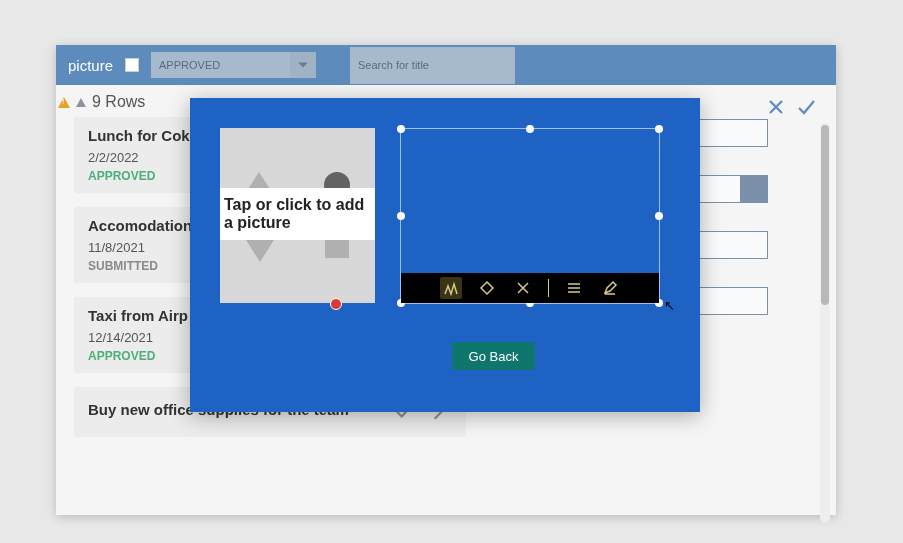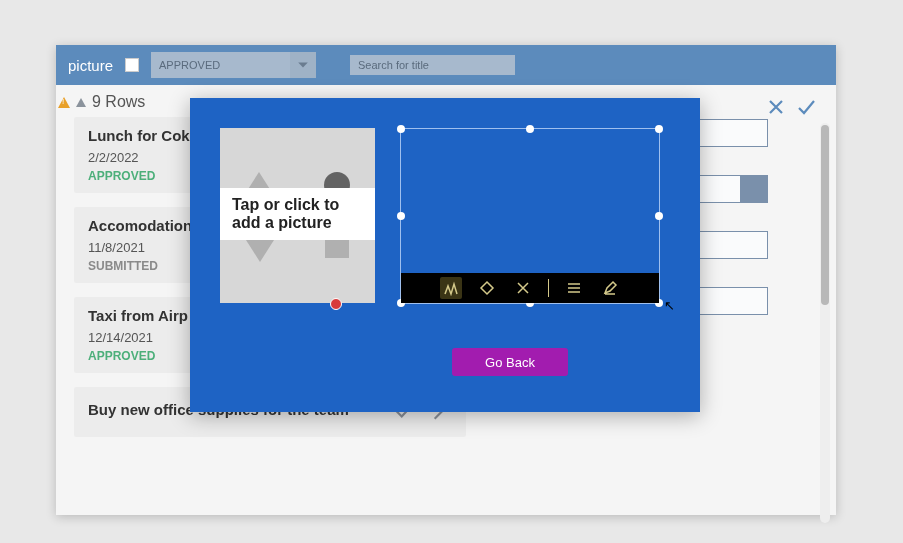--- a/index.html
+++ b/index.html
@@ -18,21 +18,21 @@
   .select-approved {
     background: #a7b9cd; height: 26px; width: 165px; display: flex; align-items: center;
     padding: 0 8px; color: #5a6b7d; font-size: 11px; position: relative;
   }
   .select-caret {
     position: absolute; right: 0; top: 0; width: 26px; height: 26px; background: #9fb2c6;
     display:flex; align-items:center; justify-content:center;
   }
   .select-caret svg { width:12px; height:12px; fill:#6a7c90; }
   .search-input {
-    background: #a7b9cd; height: 20px; width: 165px; padding: 0 8px; color: #5a6b7d; font-size: 11px;
+    background: #a7b9cd; height: 37px; width: 165px; padding: 0 8px; color: #5a6b7d; font-size: 11px;
     display:flex; align-items:center; margin-left: 22px;
   }
   .rows-bar { padding: 8px 12px 6px 0; display:flex; align-items:center; gap:6px; }
   .warn-tri { width:0;height:0;border-left:6px solid transparent;border-right:6px solid transparent;border-bottom:11px solid #e8a029; margin-left:2px; position:relative;}
   .warn-tri::after { content:"!"; position:absolute; left:-2px; top:0px; font-size:8px; color:#fff; }
   .warn-up {
     width:0;height:0;border-left:5px solid transparent;border-right:5px solid transparent;border-bottom:9px solid #8b939c;
   }
   .rows-text { font-size:16px; color:#555; }
   .content { display:flex; height: calc(100% - 70px); }
@@ -67,21 +67,21 @@
     position:absolute; left:190px; top:98px; width:510px; height:314px; background:#1e63c4;
     box-shadow: 0 4px 20px rgba(0,0,0,0.3);
   }
   .picture-zone {
     position:absolute; left:30px; top:30px; width:155px; height:175px; background:#d7d7d7;
     display:flex; flex-direction:column;
   }
   .picture-zone .gray-top { height:60px; background:#d7d7d7; display:flex; align-items:flex-end; justify-content:space-around;}
   .shape-up { width:0;height:0;border-left:14px solid transparent;border-right:14px solid transparent;border-bottom:22px solid #b0b0b0; margin-bottom:-6px;}
   .shape-circ { width:26px; height:26px; background:#636363; border-radius:50%; margin-bottom:-10px;}
-  .picture-text { background:#fff; padding:8px 12px; font-size:16px; font-weight:bold; color:#222; }
+  .picture-text { background:#fff; padding:8px 4px; font-size:16px; font-weight:bold; color:#222; }
   .picture-zone .gray-bot { flex:1; background:#d7d7d7; display:flex; align-items:flex-start; justify-content:space-around;}
   .shape-down { width:0;height:0;border-left:14px solid transparent;border-right:14px solid transparent;border-top:22px solid #b0b0b0;}
   .shape-square { width:24px; height:18px; background:#b0b0b0; }
   .red-dot { position:absolute; left:140px; top:200px; width:12px; height:12px; background:#d83a3a; border-radius:50%; border:1px solid #fff;}
 
   .signature-box {
     position:absolute; left:210px; top:30px; width:260px; height:176px;
     border: 1.5px solid #9fc0ef;
   }
   .sig-handle { position:absolute; width:8px; height:8px; background:#fff; border-radius:50%;}
@@ -93,21 +93,21 @@
     display:flex; align-items:center; justify-content:center; gap:14px;
   }
   .sig-toolbar .tool { width:22px; height:22px; display:flex; align-items:center; justify-content:center;}
   .sig-toolbar .tool.active { background:#3a3415; border-radius:2px;}
   .sig-toolbar svg { width:16px; height:16px; stroke:#d4c98a; fill:none; stroke-width:1.5;}
   .sig-toolbar .sep { width:1px; height:18px; background:#d4c98a; }
   .cursor { position:absolute; left:474px; top:200px; font-size:13px; color:#000;}
 
   .btn { position:absolute; height:28px; border-radius:3px; color:#fff; font-size:13px; display:flex; align-items:center; justify-content:center; cursor:pointer; }
   .btn-submit { left:128px; bottom:28px; width:92px; background:#3da457; }
-  .btn-goback { left:262px; bottom:36px; width:116px; background:#a21caf; }
+  .btn-goback { left:262px; bottom:42px; width:83px; background:#0f766e; }
 </style>
 </head>
 <body>
 
 <div class="app-window">
   <div class="titlebar">
     <span class="titlebar-title">picture</span>
     <div class="checkbox"></div>
     <div class="select-approved">
       <span>APPROVED</span>

